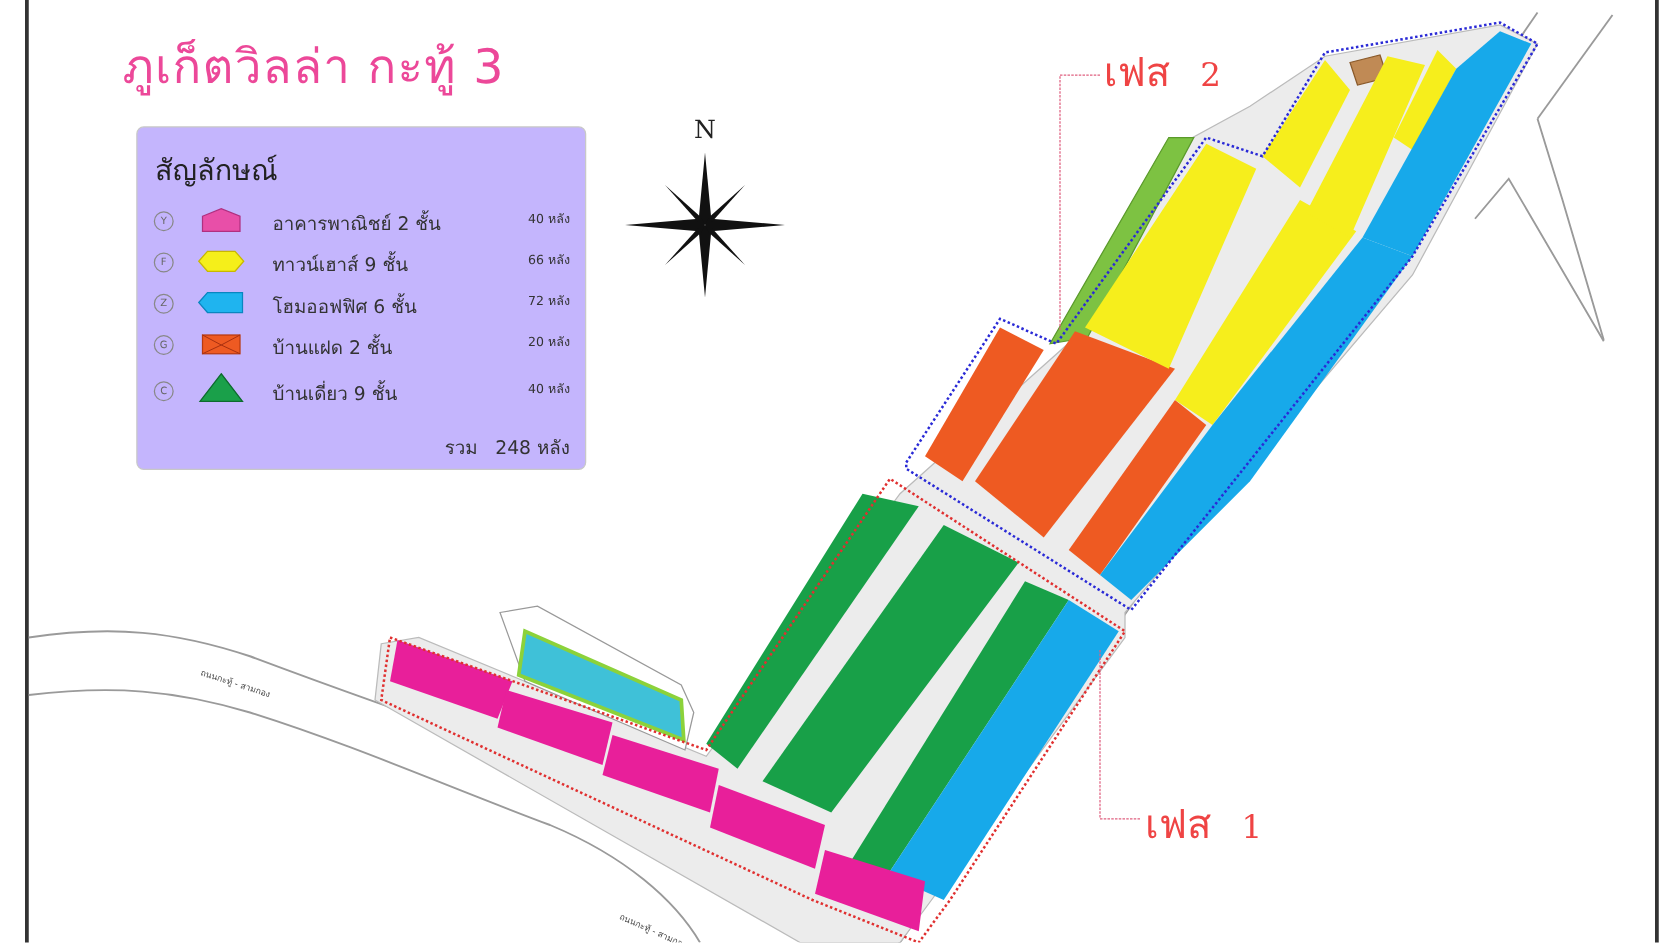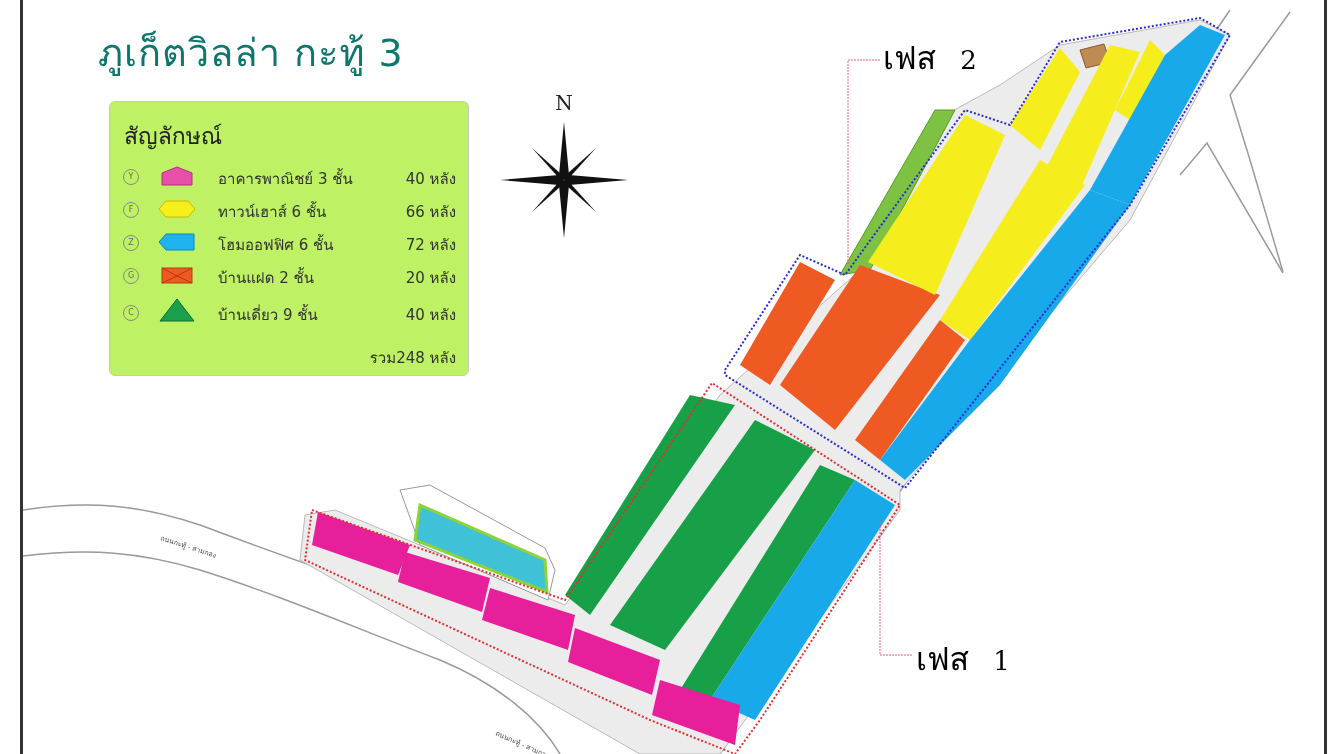--- a/index.html
+++ b/index.html
@@ -1,58 +1,58 @@
 <!DOCTYPE html>
 <html><head>
 <meta charset="utf-8">
 <style>
   html,body{margin:0;padding:0;background:#ffffff;}
   body{width:1342px;height:754px;position:relative;overflow:hidden;font-family:"DejaVu Sans",sans-serif;}
   .frame-left{position:absolute;left:20px;top:0;width:3px;height:754px;background:#333;}
   .frame-right{position:absolute;left:1324px;top:0;width:3px;height:754px;background:#333;}
-  .title{position:absolute;left:98px;top:22px;font-size:38px;color:#0f766e;letter-spacing:1px;}
-  .legend{position:absolute;left:109px;top:101px;width:360px;height:275px;border:1.5px solid #c8c8c8;border-radius:6px;background:#bef264;box-sizing:border-box;}
+  .title{position:absolute;left:98px;top:22px;font-size:38px;color:#ec4899;letter-spacing:1px;}
+  .legend{position:absolute;left:109px;top:101px;width:360px;height:275px;border:1.5px solid #c8c8c8;border-radius:6px;background:#c4b5fd;box-sizing:border-box;}
   .legend-title{position:absolute;left:14px;top:16px;font-size:23px;color:#222;}
   .legend-row{position:absolute;left:0;width:100%;height:26px;}
   .legend-row .code{position:absolute;left:13px;top:5px;width:14px;height:14px;border:1px solid #888;border-radius:50%;font-size:8px;text-align:center;line-height:14px;color:#666;}
   .legend-row .sym{position:absolute;left:48px;top:2px;width:38px;height:20px;}
   .legend-row .label{position:absolute;left:108px;top:3px;font-size:15px;color:#333;}
-  .legend-row .count{position:absolute;right:12px;top:3px;font-size:15px;color:#333;}
+  .legend-row .count{position:absolute;right:12px;top:3px;font-size:10px;color:#333;}
   .legend-total{position:absolute;right:12px;top:244px;font-size:15px;color:#333;}
-  .legend-total span{}
+  .legend-total span{margin-left:14px;}
   .compass{position:absolute;left:496px;top:88px;width:136px;height:160px;}
-  .phase-label{position:absolute;font-size:32px;color:#000000;text-align:center;}
+  .phase-label{position:absolute;font-size:32px;color:#ef4444;text-align:center;}
   .phase-label .num{font-family:"DejaVu Serif",serif;font-size:26px;margin-left:24px;}
   .map-svg{position:absolute;left:0;top:0;}
 </style>
 </head>
 <body>
 
 <div class="frame-left"></div>
 <div class="frame-right"></div>
 
 <div class="title">ภูเก็ตวิลล่า กะทู้ 3</div>
 
 <div class="legend">
   <div class="legend-title">สัญลักษณ์</div>
 
   <div class="legend-row" style="top:62px">
     <div class="code">Y</div>
     <svg class="sym" viewBox="0 0 38 20">
         <polygon points="4,7 19,1 34,7 34,19 4,19" fill="#e84fa8" stroke="#b03080" stroke-width="1"></polygon>
       </svg>
-    <div class="label">อาคารพาณิชย์ 3 ชั้น</div>
+    <div class="label">อาคารพาณิชย์ 2 ชั้น</div>
     <div class="count">40 หลัง</div>
   </div>
   <div class="legend-row" style="top:95px">
     <div class="code">F</div>
     <svg class="sym" viewBox="0 0 38 20">
         <polygon points="1,10 8,2 30,2 37,10 30,18 8,18" fill="#f5ef1a" stroke="#c8b800" stroke-width="1"></polygon>
       </svg>
-    <div class="label">ทาวน์เฮาส์ 6 ชั้น</div>
+    <div class="label">ทาวน์เฮาส์ 9 ชั้น</div>
     <div class="count">66 หลัง</div>
   </div>
   <div class="legend-row" style="top:128px">
     <div class="code">Z</div>
     <svg class="sym" viewBox="0 0 38 20">
         <polygon points="1,10 8,2 36,2 36,18 8,18" fill="#1fb4ef" stroke="#0a86c0" stroke-width="1"></polygon>
       </svg>
     <div class="label">โฮมออฟฟิศ 6 ชั้น</div>
     <div class="count">72 หลัง</div>
   </div>

